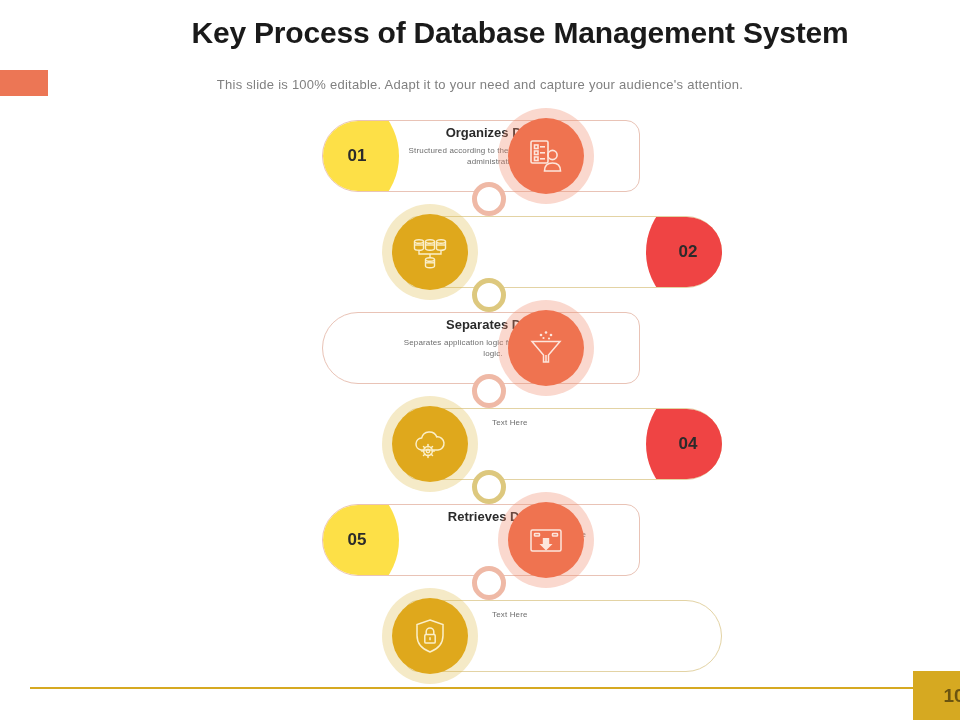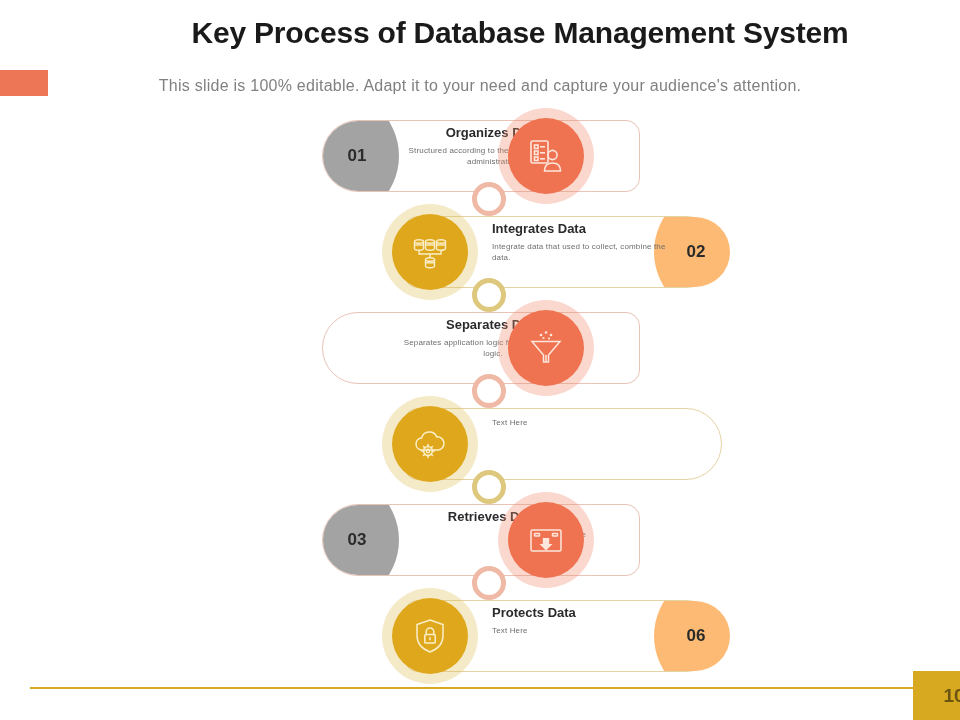--- a/index.html
+++ b/index.html
@@ -29,21 +29,21 @@
     letter-spacing: -0.2px;
     white-space: nowrap;
     padding-left: 40px;
   }
   .slide-subtitle {
     position: absolute;
     top: 77px;
     left: 0;
     width: 960px;
     text-align: center;
-    font-size: 16px;
+    font-size: 13px;
     color: #808080;
     letter-spacing: 0.25px;
   }
   .accent-bar {
     position: absolute;
     left: 0;
     top: 70px;
     width: 48px;
     height: 26px;
     background: #ec7655;
@@ -115,27 +115,27 @@
     align-items: center;
     justify-content: center;
     font-size: 17px;
     font-weight: bold;
     color: #2b2b2b;
     box-sizing: border-box;
     overflow: hidden;
   }
   .row.left .badge {
     left: 1px;
-    background: #a3a3a3;
+    background: #fde047;
     border-radius: 35px 0 0 35px;
     clip-path: ellipse(100% 100% at 0% 50%);
   }
   .row.right .badge {
-    left: 272px;
-    background: #fdba74;
+    left: 264px;
+    background: #ef4444;
     border-radius: 0 35px 35px 0;
     clip-path: ellipse(100% 100% at 100% 50%);
   }
   .badge span { transform: translateX(-4px); }
   .row.right .badge span { transform: translateX(4px); }
 
   
   .text-block {
     position: absolute;
     top: 17px;
@@ -248,24 +248,20 @@
       </div>
     </div>
   </div>
 
   <div class="connector red" style="left:472px; top:82px;"></div>
 
   <div class="row right gold" style="top:104px;">
     <div class="card"></div>
     <div class="badge">
       <span>02</span>
-    </div>
-    <div class="text-block">
-      <div class="card-title align-left">Integrates Data</div>
-      <div class="card-desc align-left">Integrate  data that used to collect, combine the data.</div>
     </div>
     <div class="bubble gold">
       <div class="halo"></div>
       <div class="disc">
         <span>
           <svg width="42" height="42" viewBox="0 0 42 42" fill="none" stroke="#fbefc9" stroke-width="1.4">
             <g>
               <ellipse cx="10" cy="10.5" rx="4.5" ry="1.8"></ellipse>
               <path d="M5.5 10.5 v7 a4.5 1.8 0 0 0 9 0 v-7"></path>
               <line x1="5.5" y1="14" x2="14.5" y2="14"></line>
@@ -316,20 +312,23 @@
           </svg>
         </span>
       </div>
     </div>
   </div>
 
   <div class="connector red" style="left:472px; top:274px;"></div>
 
   <div class="row right gold" style="top:296px;">
     <div class="card"></div>
+    <div class="badge">
+      <span>04</span>
+    </div>
     <div class="text-block">
       <div class="card-desc align-left">Text Here</div>
     </div>
     <div class="bubble gold">
       <div class="halo"></div>
       <div class="disc">
         <span>
           <svg width="42" height="42" viewBox="0 0 42 42" fill="none" stroke="#fbefc9" stroke-width="1.5">
             <path d="M12 27 a6 6 0 0 1 0.6 -11.9 a8 8 0 0 1 15.2 -1.2 a6.5 6.5 0 0 1 1.2 13.1 z"></path>
             <circle cx="19" cy="28" r="4.4"></circle>
@@ -348,21 +347,21 @@
         </span>
       </div>
     </div>
   </div>
 
   <div class="connector gold" style="left:472px; top:370px;"></div>
 
   <div class="row left red" style="top:392px;">
     <div class="card"></div>
     <div class="badge">
-      <span>03</span>
+      <span>05</span>
     </div>
     <div class="text-block">
       <div class="card-title align-center">Retrieves Data</div>
       <div class="card-desc align-right">Text Here</div>
     </div>
     <div class="bubble red">
       <div class="halo"></div>
       <div class="disc">
         <span>
           <svg width="42" height="42" viewBox="0 0 42 42" fill="none" stroke="#fde6dc" stroke-width="1.5">
@@ -373,25 +372,21 @@
           </svg>
         </span>
       </div>
     </div>
   </div>
 
   <div class="connector red" style="left:472px; top:466px;"></div>
 
   <div class="row right gold" style="top:488px;">
     <div class="card"></div>
-    <div class="badge">
-      <span>06</span>
-    </div>
     <div class="text-block">
-      <div class="card-title align-left">Protects Data</div>
       <div class="card-desc align-left">Text Here</div>
     </div>
     <div class="bubble gold">
       <div class="halo"></div>
       <div class="disc">
         <span>
           <svg width="42" height="42" viewBox="0 0 42 42" fill="none" stroke="#fbefc9" stroke-width="1.5">
             <path d="M21 5 L34 9.5 v11 c0 8.5 -6 13.8 -13 16.5 c-7 -2.7 -13 -8 -13 -16.5 v-11 z"></path>
             <path d="M17.2 19.5 v-2.8 a3.8 3.8 0 0 1 7.6 0 v2.8"></path>
             <rect x="15.8" y="19.5" width="10.4" height="8.6" rx="1.2"></rect>

